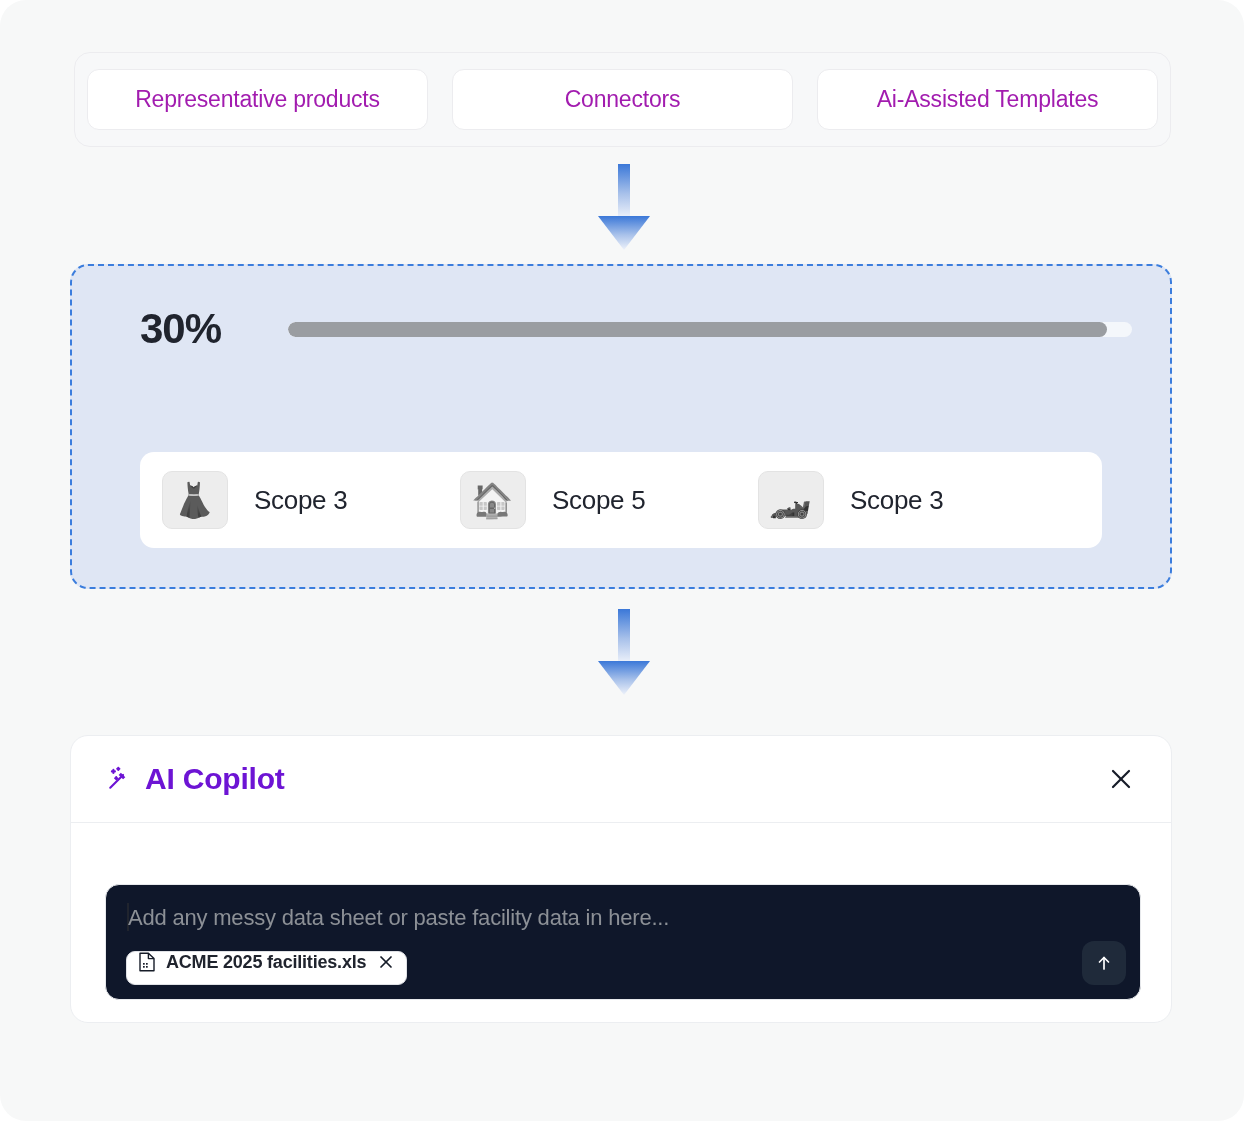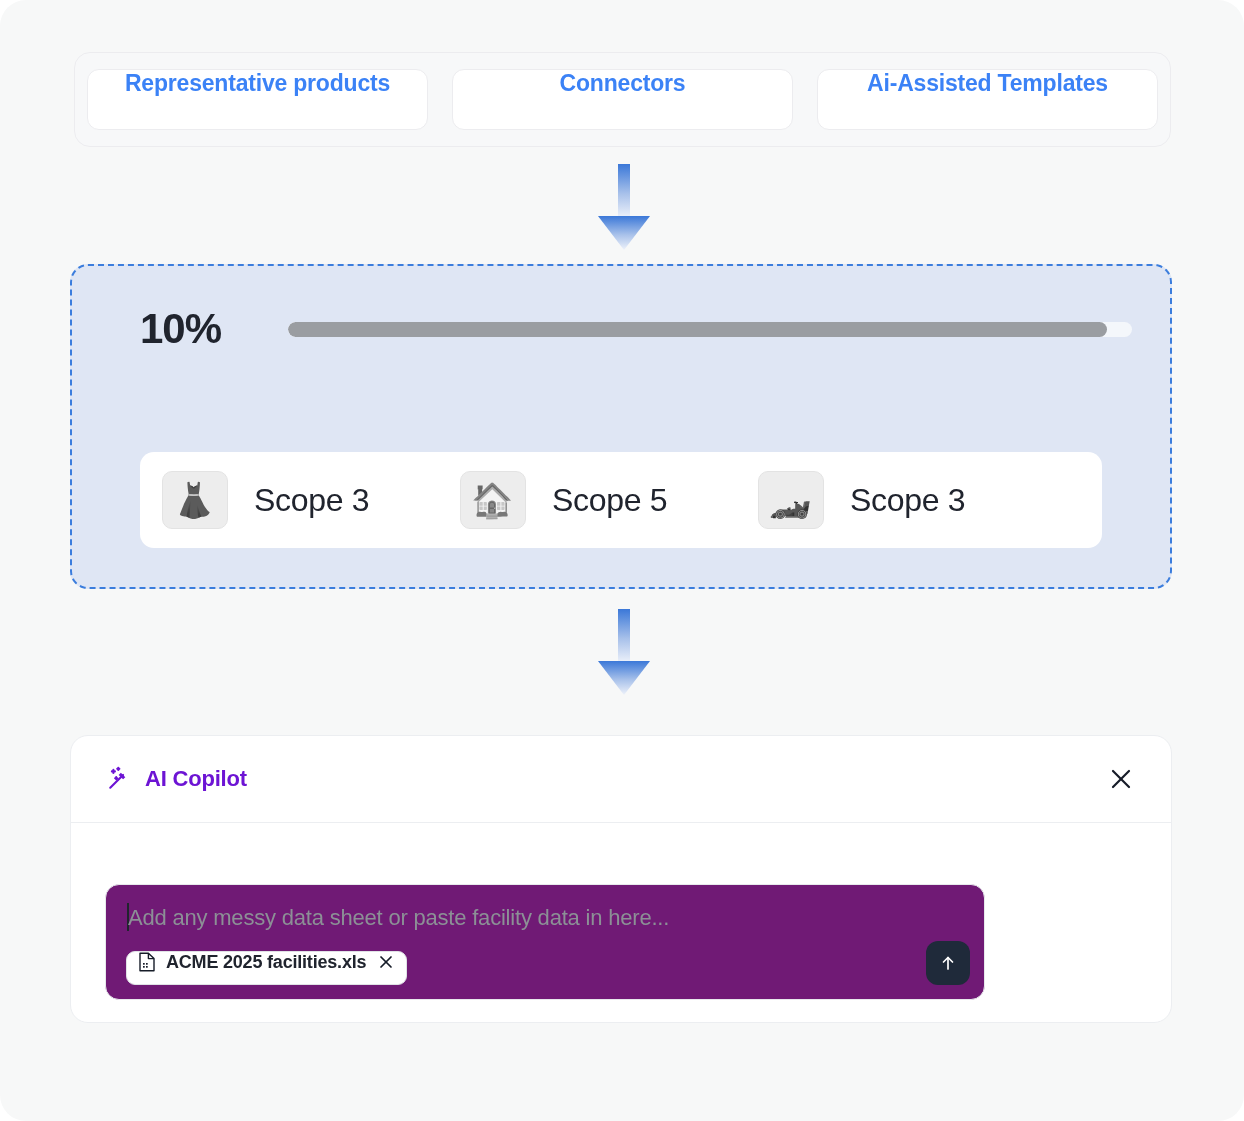--- a/index.html
+++ b/index.html
@@ -38,25 +38,25 @@
     align-items: center;
     justify-content: space-between;
     padding: 0 12px;
   }
   .tab {
     height: 61px;
     background: #ffffff;
     border: 1px solid #ececef;
     border-radius: 12px;
     display: flex;
-    align-items: flex-start;
+    align-items: center;
     justify-content: center;
     font-size: 23px;
-    font-weight: 700;
-    color: #3b82f6;
+    font-weight: 400;
+    color: #a21caf;
     letter-spacing: -0.2px;
     box-sizing: border-box;
     cursor: pointer;
   }
   .tab-0 { width: 341px; }
   .tab-1 { width: 341px; }
   .tab-2 { width: 341px; }
 
   
   .arrow {
@@ -151,21 +151,21 @@
     display: flex;
     align-items: center;
     justify-content: center;
     font-size: 34px;
     line-height: 1;
     box-sizing: border-box;
     filter: grayscale(1);
   }
   .scope-label {
     margin-left: 26px;
-    font-size: 32px;
+    font-size: 26px;
     font-weight: 500;
     color: #20242e;
     letter-spacing: -0.3px;
   }
 
   
   .copilot {
     position: absolute;
     left: 70px;
     top: 735px;
@@ -189,46 +189,46 @@
     display: flex;
     align-items: center;
     gap: 12px;
   }
   .wand-icon {
     width: 28px;
     height: 28px;
     display: block;
   }
   .copilot-title {
-    font-size: 22px;
+    font-size: 30px;
     font-weight: 700;
     color: #6d14d4;
     letter-spacing: -0.2px;
   }
   .copilot-close {
     position: absolute;
     right: 30px;
     top: 50%;
     transform: translateY(-50%);
     width: 40px;
     height: 40px;
     display: flex;
     align-items: center;
     justify-content: center;
     cursor: pointer;
   }
   .composer {
     position: absolute;
     left: 34px;
     top: 148px;
-    width: 880px;
+    width: 1036px;
     height: 116px;
     border: 1px solid #e7e9ec;
     border-radius: 14px;
-    background: #701a75;
+    background: #0f172a;
     box-sizing: border-box;
     padding-left: 28px;
   }
   .composer-placeholder {
     position: absolute;
     left: 22px;
     top: 20px;
     font-size: 22px;
     color: #8c9096;
     letter-spacing: -0.2px;
@@ -312,21 +312,21 @@
         </linearGradient>
       </defs>
       <rect x="26" y="0" width="12" height="54" fill="url(#ag1)"></rect>
       <polygon points="6,52 58,52 32,86" fill="url(#ag1)"></polygon>
     </svg>
   </div>
 
   <div class="collect-panel">
 
     <div class="progress-row">
-      <div class="progress-pct">10%</div>
+      <div class="progress-pct">30%</div>
       <div class="progress-track">
         <div class="progress-fill" style="width:97%"></div>
       </div>
     </div>
 
 
     <div class="scope-card">
       <div class="scope-item">
         <span class="scope-thumb">👗</span>
         <span class="scope-label">Scope 3</span>

